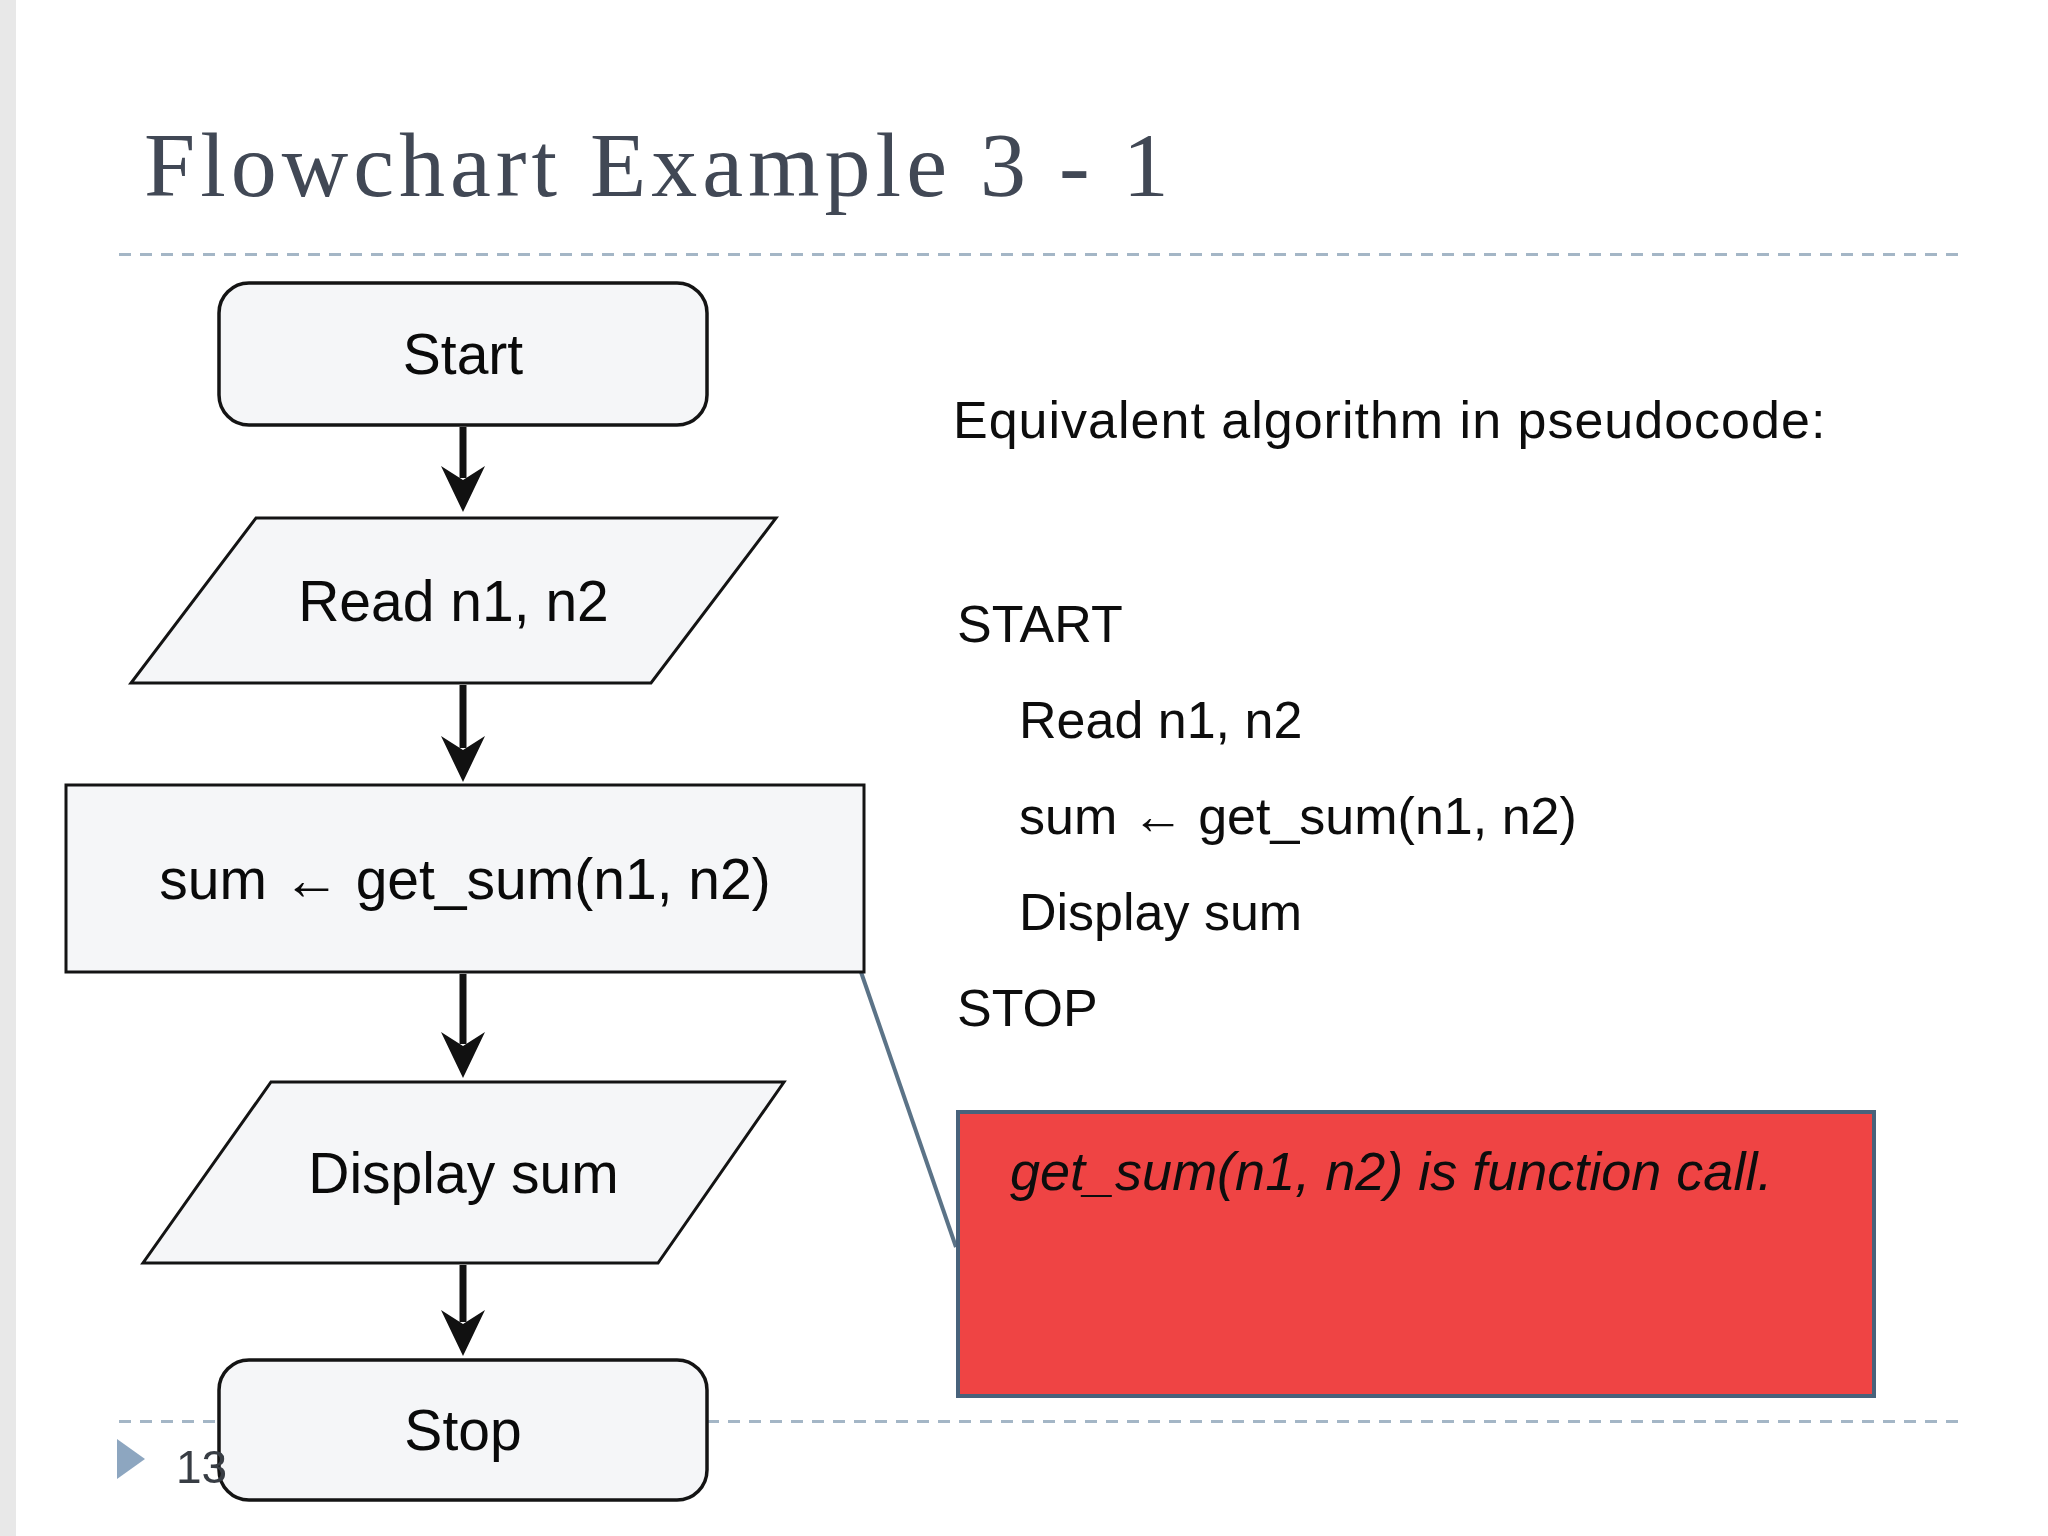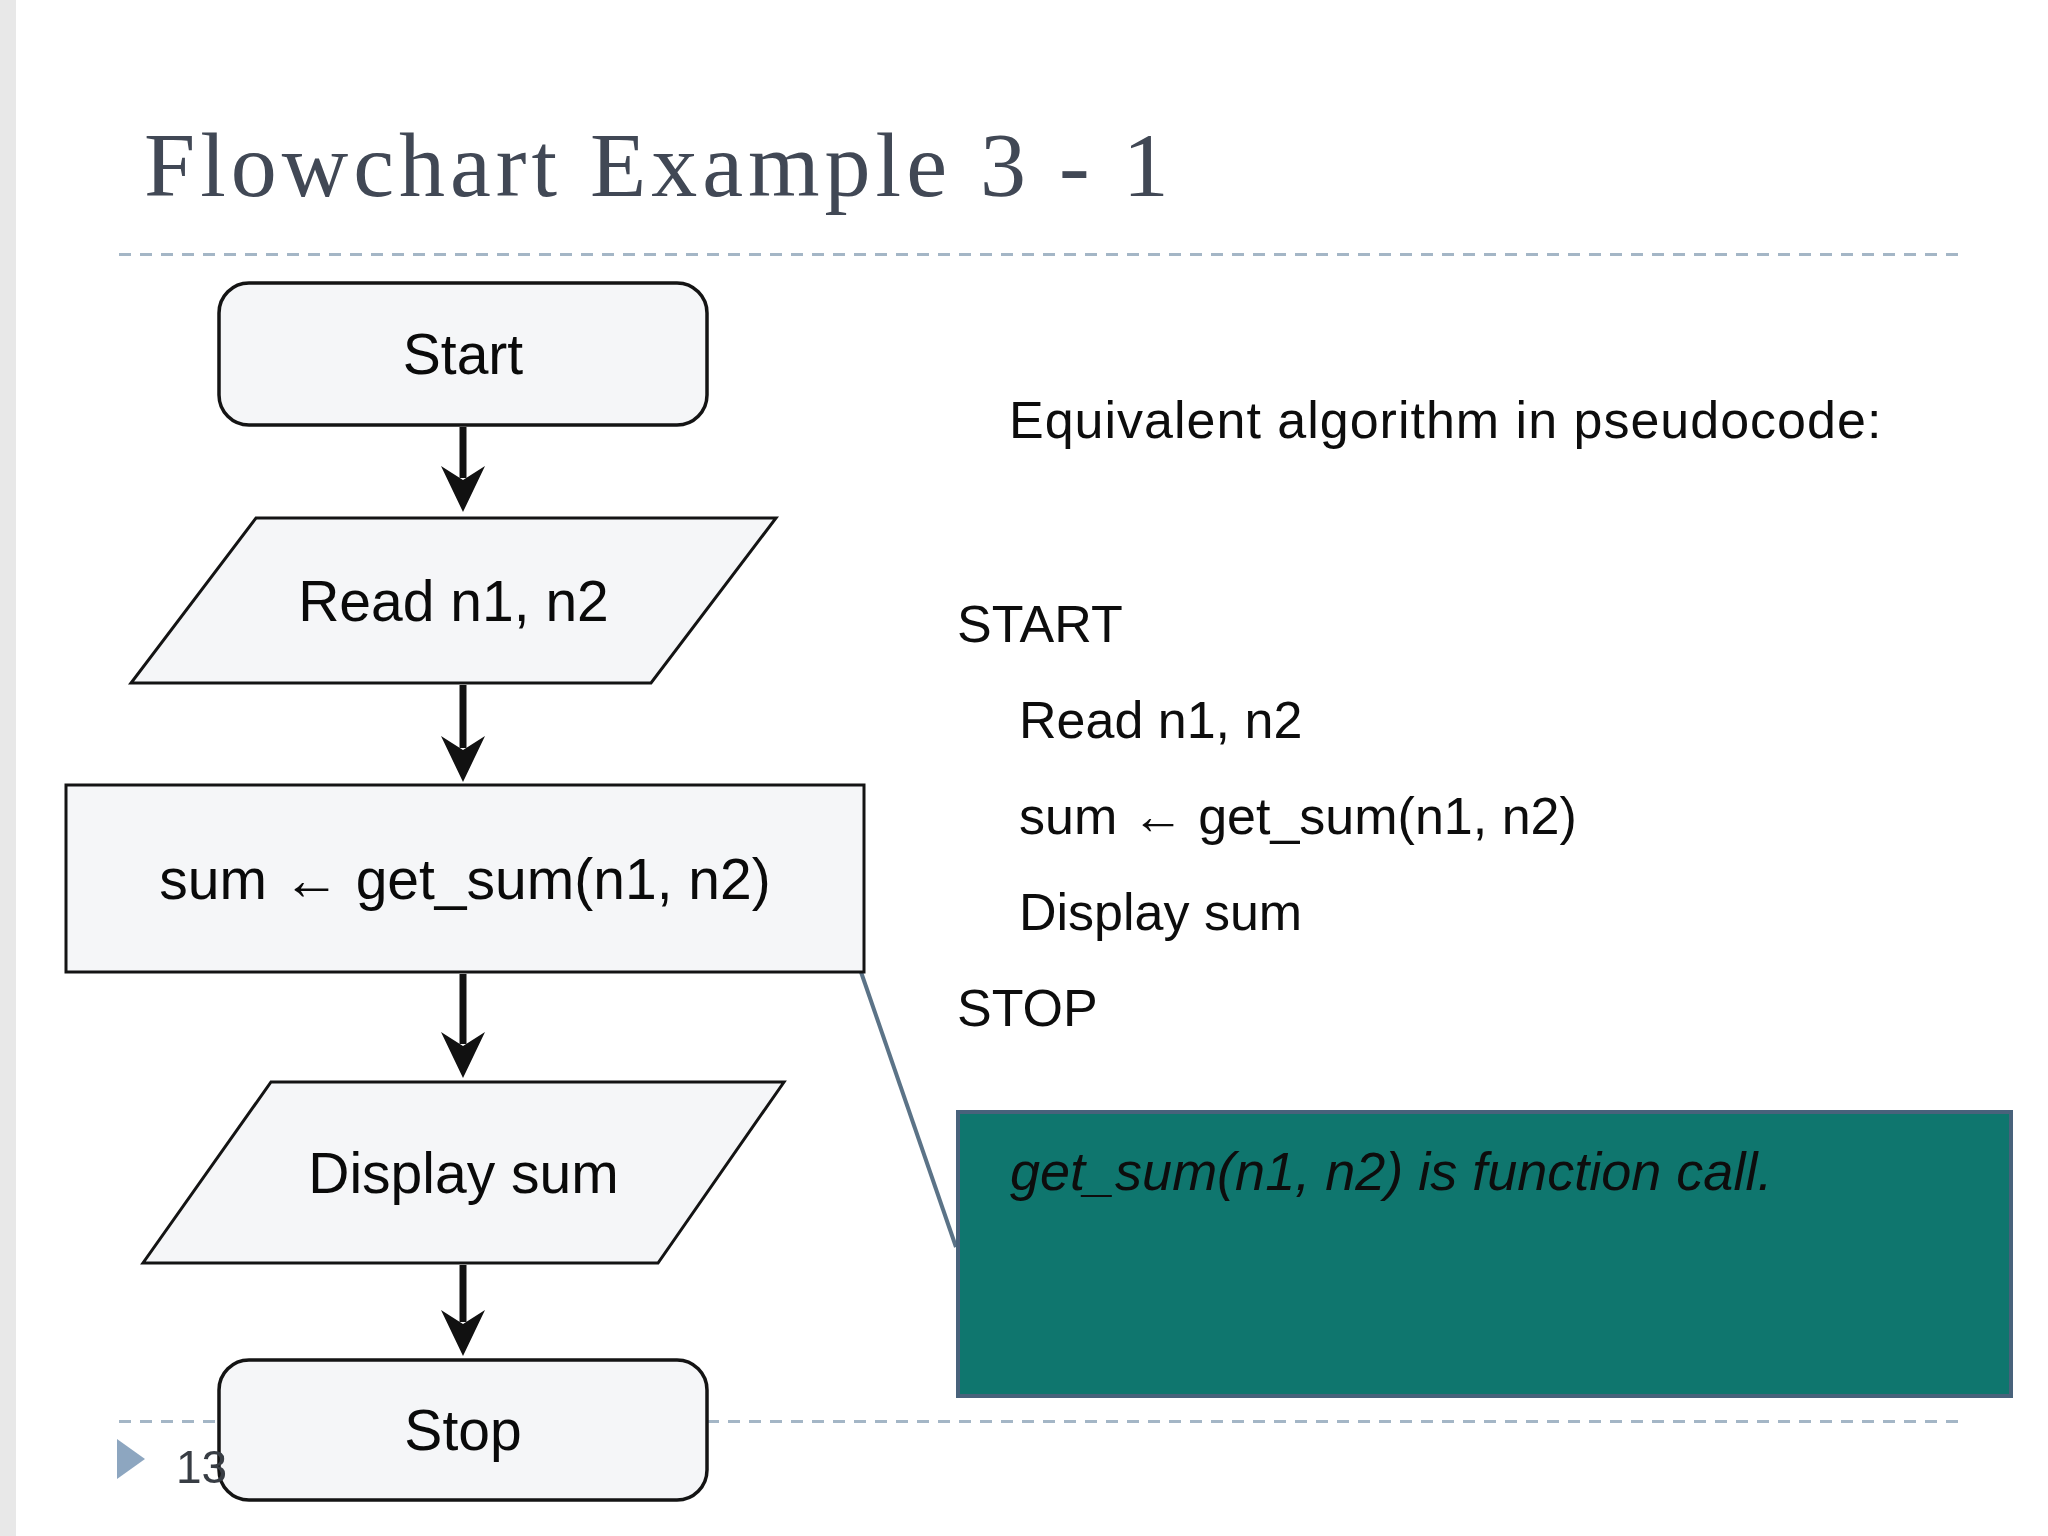--- a/index.html
+++ b/index.html
@@ -36,33 +36,33 @@
     font-size:57px; color:#0a0a0a; white-space:nowrap;
   }
   .lbl-start   { left:203px;  top:283px;  width:488px; height:142px; }
   .lbl-read    { left:115px;  top:518px;  width:645px; height:165px; }
   .lbl-process { left:50px;   top:785px;  width:798px; height:187px; }
   .lbl-display { left:127px;  top:1082px; width:641px; height:181px; }
   .lbl-stop    { left:203px;  top:1360px; width:488px; height:140px; }
 
   
   .pseudo-heading {
-    position:absolute; left:993px; top:390px; z-index:2;
+    position:absolute; left:937px; top:390px; z-index:2;
     font-size:52px; letter-spacing:1px; color:#0d0d0d; white-space:nowrap;
   }
   .pseudo-block {
     position:absolute; left:941px; top:576px; z-index:2;
     font-size:52px; line-height:96px; color:#0d0d0d; white-space:nowrap;
   }
   .pseudo-line.indent1 { padding-left:62px; }
 
   
   .callout-box {
-    position:absolute; left:940px; top:1110px; width:1057px; height:288px;
-    border:4px solid #48627b; background:#0f766e; z-index:2; box-sizing:border-box;text-align:right;
+    position:absolute; left:940px; top:1110px; width:920px; height:288px;
+    border:4px solid #48627b; background:#ef4444; z-index:2; box-sizing:border-box;text-align:right;
   }
   .callout-text {
     position:absolute; left:50px; top:14px;
     font-size:54px; font-style:italic; line-height:87px; color:#0d0d0d;
     white-space:nowrap;
   }
 
   
   .page-marker {
     position:absolute; left:101px; top:1439px; z-index:2;

